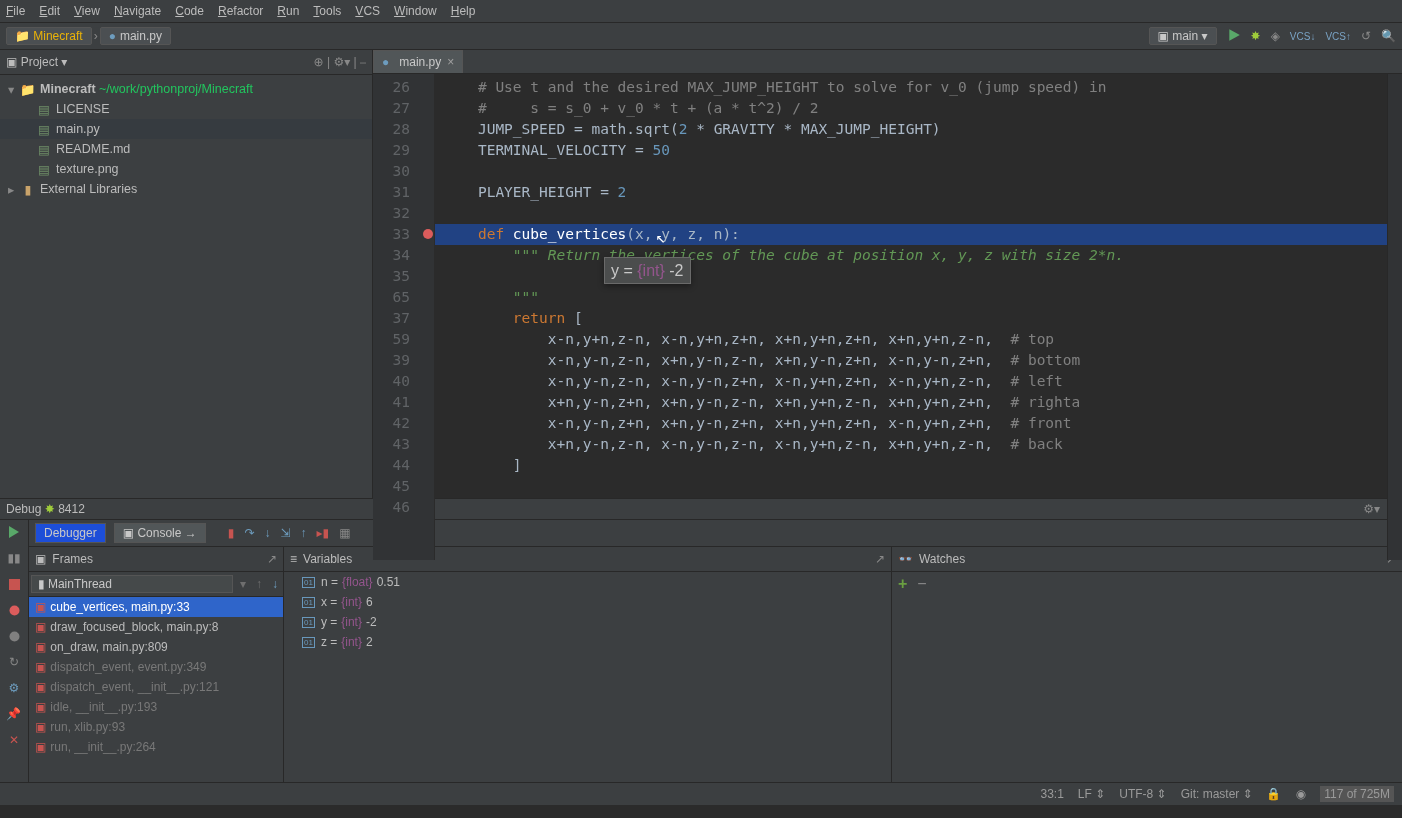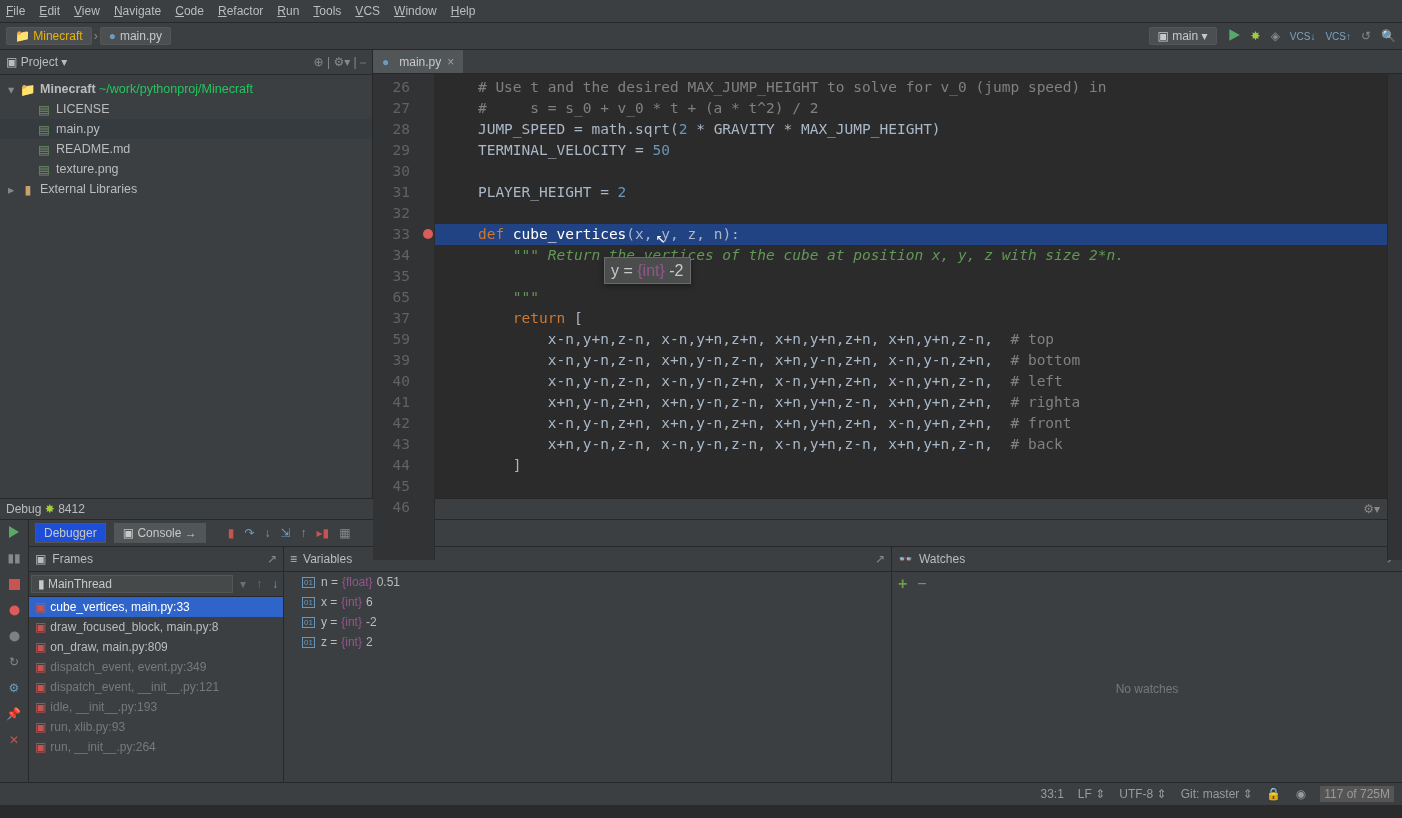--- a/index.html
+++ b/index.html
@@ -271,21 +271,20 @@
       <div class="pane watches">
         <div class="pane-hdr">
             <span>👓</span>
             <span>Watches</span>
             <span style="margin-left:auto;color:#888">↗</span>
           </div>
         <div class="wtool">
           <span class="plus">+</span>
           <span class="minus">−</span>
         </div>
-        <div class="nowatch">No watches</div>
       </div>
     </div>
   </div>
 </div>
 
 <div class="status">
   <span>33:1</span>
   <span><span>LF</span> ⇕</span>
   <span><span>UTF-8</span> ⇕</span>
   <span><span>Git: master</span> ⇕</span>

